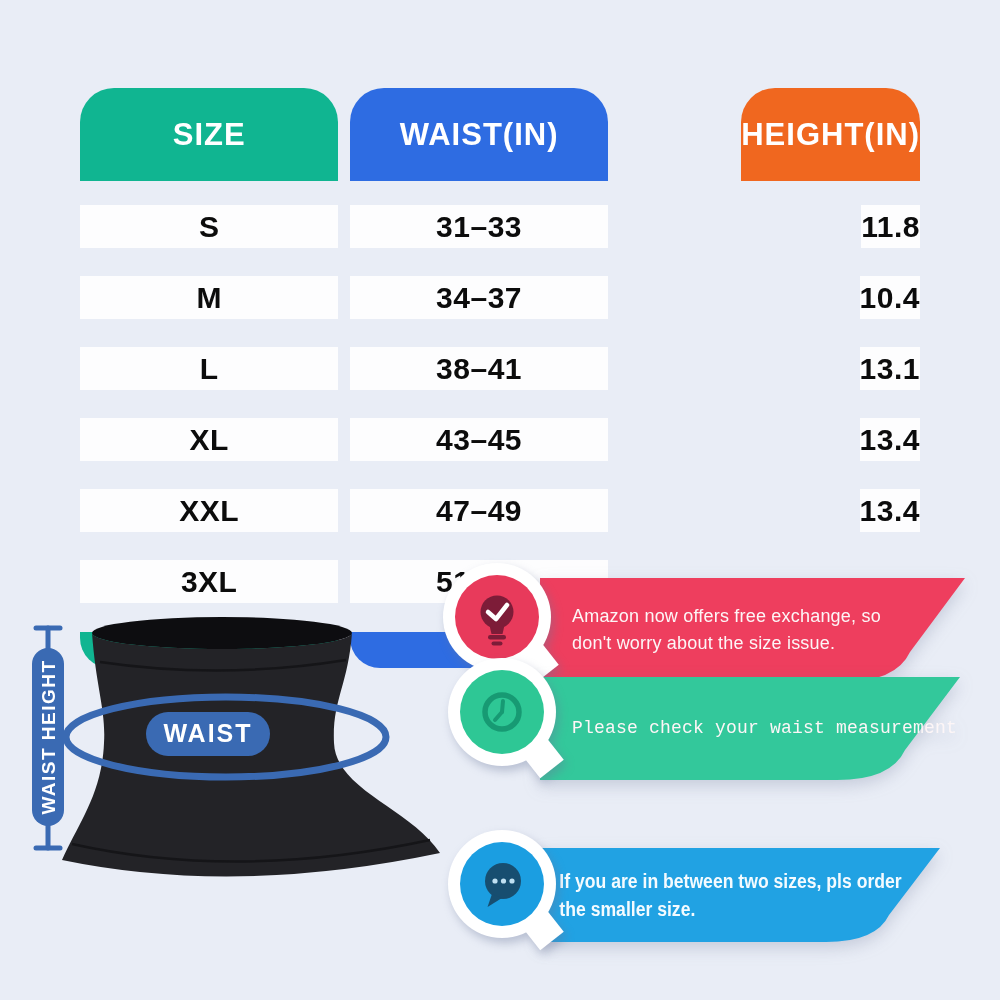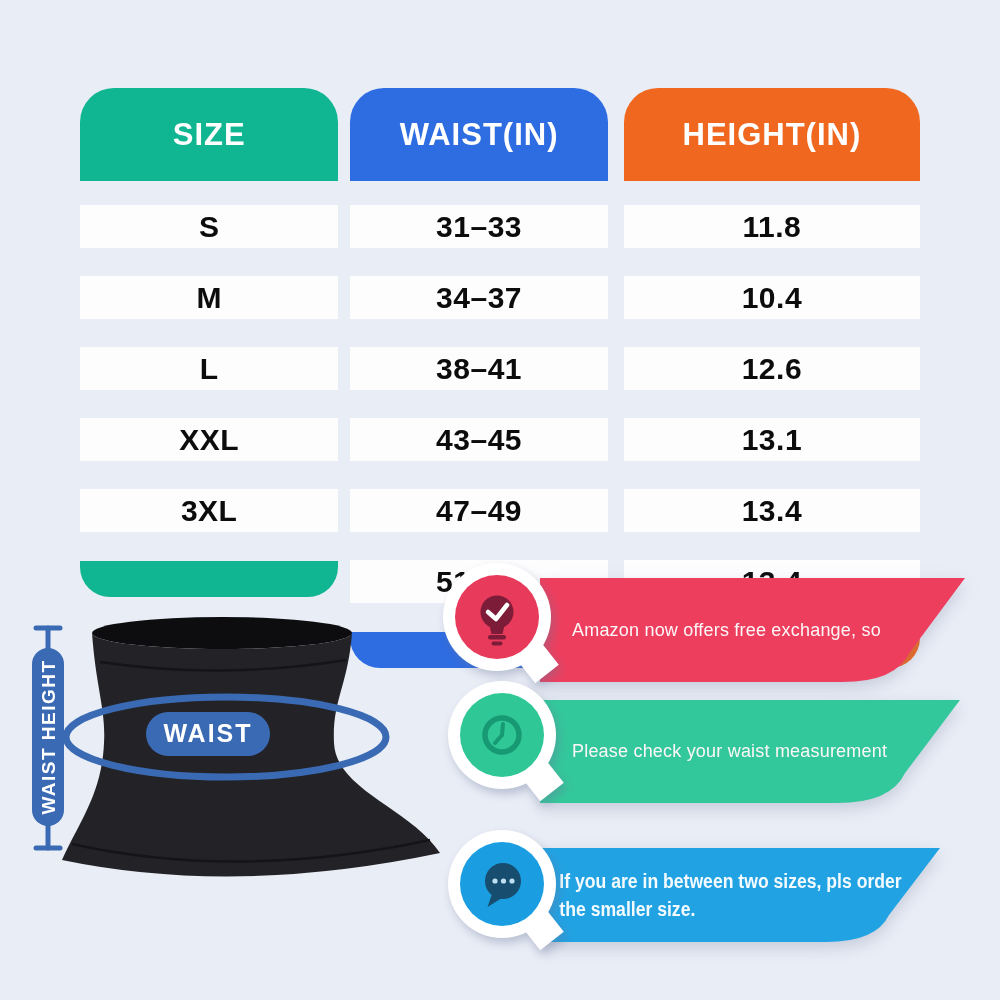--- a/index.html
+++ b/index.html
@@ -8,21 +8,21 @@
     background:#e9edf6;
     font-family:"Liberation Sans",sans-serif;
   }
   .canvas{position:absolute;inset:0;}
 
   
   .size-table{position:absolute;left:80px;top:88px;width:840px;display:flex;}
   .col{display:flex;flex-direction:column;gap:24px;}
   .col-size{width:273px;margin-right:12px;}
   .col-waist{width:272px;margin-right:16px;}
-  .col-height{width:313px;}
+  .col-height{width:313px;align-items:flex-end;}
   .col-header{
     height:93px;display:flex;align-items:center;justify-content:center;
     color:#ffffff;font-weight:bold;font-size:31px;letter-spacing:1px;
     border-radius:34px 34px 0 0;
   }
   .c-green{background:#10b591;}
   .c-blue{background:#2e6ce2;}
   .c-orange{background:#f0671f;}
   .cell{
     height:43px;background:#fdfdfe;display:flex;align-items:center;justify-content:center;
@@ -56,39 +56,39 @@
 <body>
 
 <div class="canvas">
 
   <div class="size-table">
     <div class="col col-size">
       <div class="col-header c-green">SIZE</div>
       <div class="cell">S</div>
       <div class="cell">M</div>
       <div class="cell">L</div>
+      <div class="cell">XL</div>
       <div class="cell">XXL</div>
       <div class="cell">3XL</div>
       <div class="col-footer c-green"></div>
     </div>
     <div class="col col-waist">
       <div class="col-header c-blue">WAIST(IN)</div>
       <div class="cell">31–33</div>
       <div class="cell">34–37</div>
       <div class="cell">38–41</div>
       <div class="cell">43–45</div>
       <div class="cell">47–49</div>
       <div class="cell">51–53</div>
       <div class="col-footer c-blue"></div>
     </div>
     <div class="col col-height">
       <div class="col-header c-orange">HEIGHT(IN)</div>
       <div class="cell">11.8</div>
       <div class="cell">10.4</div>
-      <div class="cell">12.6</div>
       <div class="cell">13.1</div>
       <div class="cell">13.4</div>
       <div class="cell">13.4</div>
       <div class="col-footer c-orange"></div>
     </div>
   </div>
 
   <svg class="illustration" width="450" height="300" viewBox="0 0 450 300">
 
     <ellipse cx="212" cy="35" rx="130" ry="16" fill="#0d0d10"></ellipse>
@@ -117,37 +117,38 @@
     </g>
     <rect x="22" y="50" width="32" height="178" rx="16" fill="#3a6ab3"></rect>
     <text transform="rotate(-90 38 139)" x="38" y="146" text-anchor="middle" fill="#ffffff" font-family="Liberation Sans, sans-serif" font-size="19" font-weight="bold" letter-spacing="1.5">WAIST HEIGHT</text>
   </svg>
 
   <div class="callout" style="left:441px;top:561px;">
     <div class="banner-wrap" style="left:99px;top:17px;width:425px;height:104px;">
       <div class="banner-bg bg-red"></div>
       <div class="banner-text">
         <span>Amazon now offers free exchange, so</span>
+        <span>don't worry about the size issue.</span>
       </div>
     </div>
     <svg class="callout-icon" width="124" height="132" viewBox="0 0 124 132">
       <line x1="80" y1="80" x2="106" y2="113" stroke="#ffffff" stroke-width="30"></line>
       <circle cx="56" cy="56" r="54" fill="#ffffff"></circle>
       <circle cx="56" cy="56" r="42" fill="#e83a5b"></circle>
       <g fill="#7d1c38">
         <circle cx="56" cy="51" r="16.5"></circle>
         <path d="M48 62 L64 62 L61.5 73 L50.5 73 Z"></path>
         <rect x="47" y="74" width="18" height="4.5" rx="2.2"></rect>
         <rect x="50.5" y="80.5" width="11" height="4" rx="2"></rect>
       </g>
       <path d="M47 51 L55 58 L66 44" stroke="#ffffff" stroke-width="4.5" fill="none" stroke-linecap="round" stroke-linejoin="round"></path>
     </svg>
   </div>
 
-  <div class="callout" style="left:446px;top:679px;">
+  <div class="callout" style="left:446px;top:656px;font-family:Liberation Mono, monospace;">
     <div class="banner-wrap" style="left:94px;top:21px;width:420px;height:103px;">
       <div class="banner-bg bg-green"></div>
       <div class="banner-text">
         <span>Please check your waist measurement</span>
       </div>
     </div>
     <svg class="callout-icon" width="124" height="132" viewBox="0 0 124 132">
       <line x1="80" y1="80" x2="106" y2="113" stroke="#ffffff" stroke-width="30"></line>
       <circle cx="56" cy="56" r="54" fill="#ffffff"></circle>
       <circle cx="56" cy="56" r="42" fill="#2ec795"></circle>

